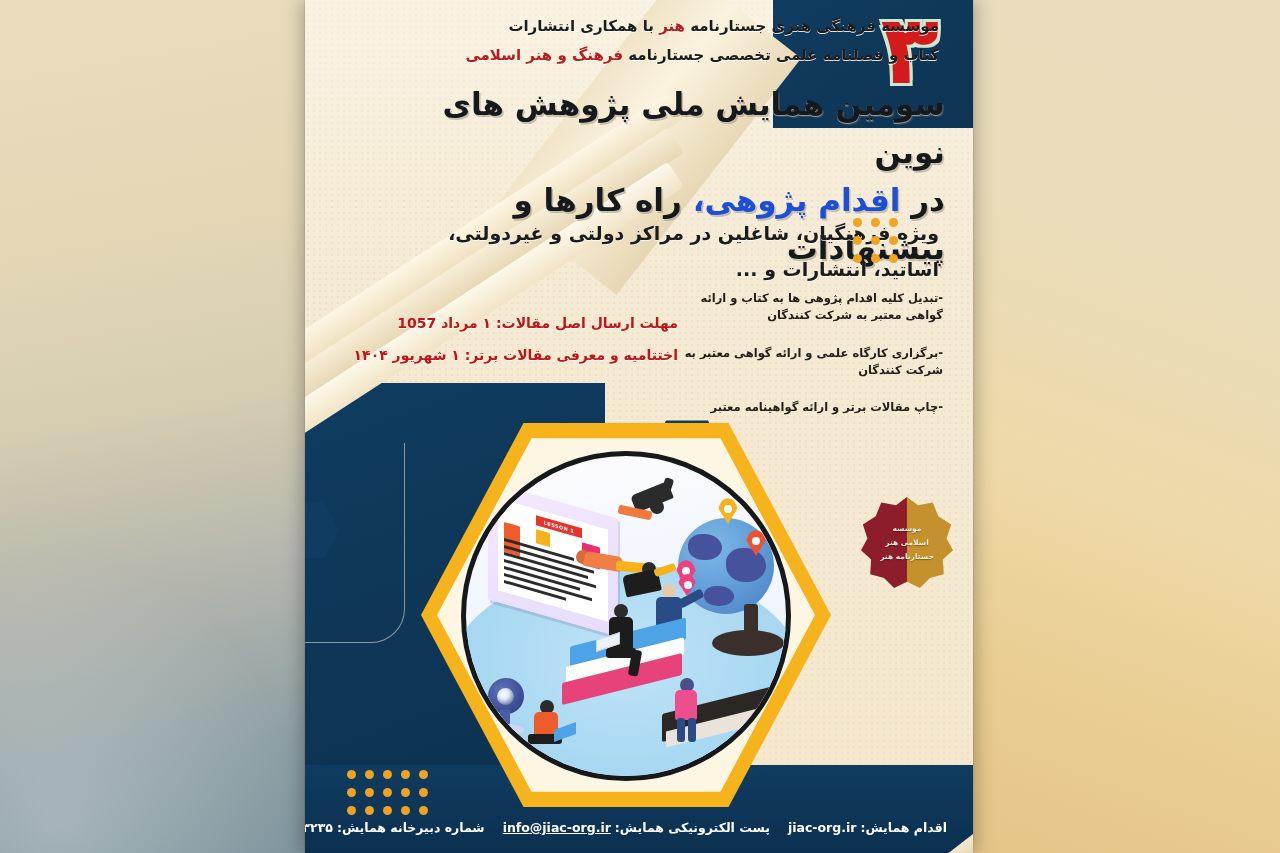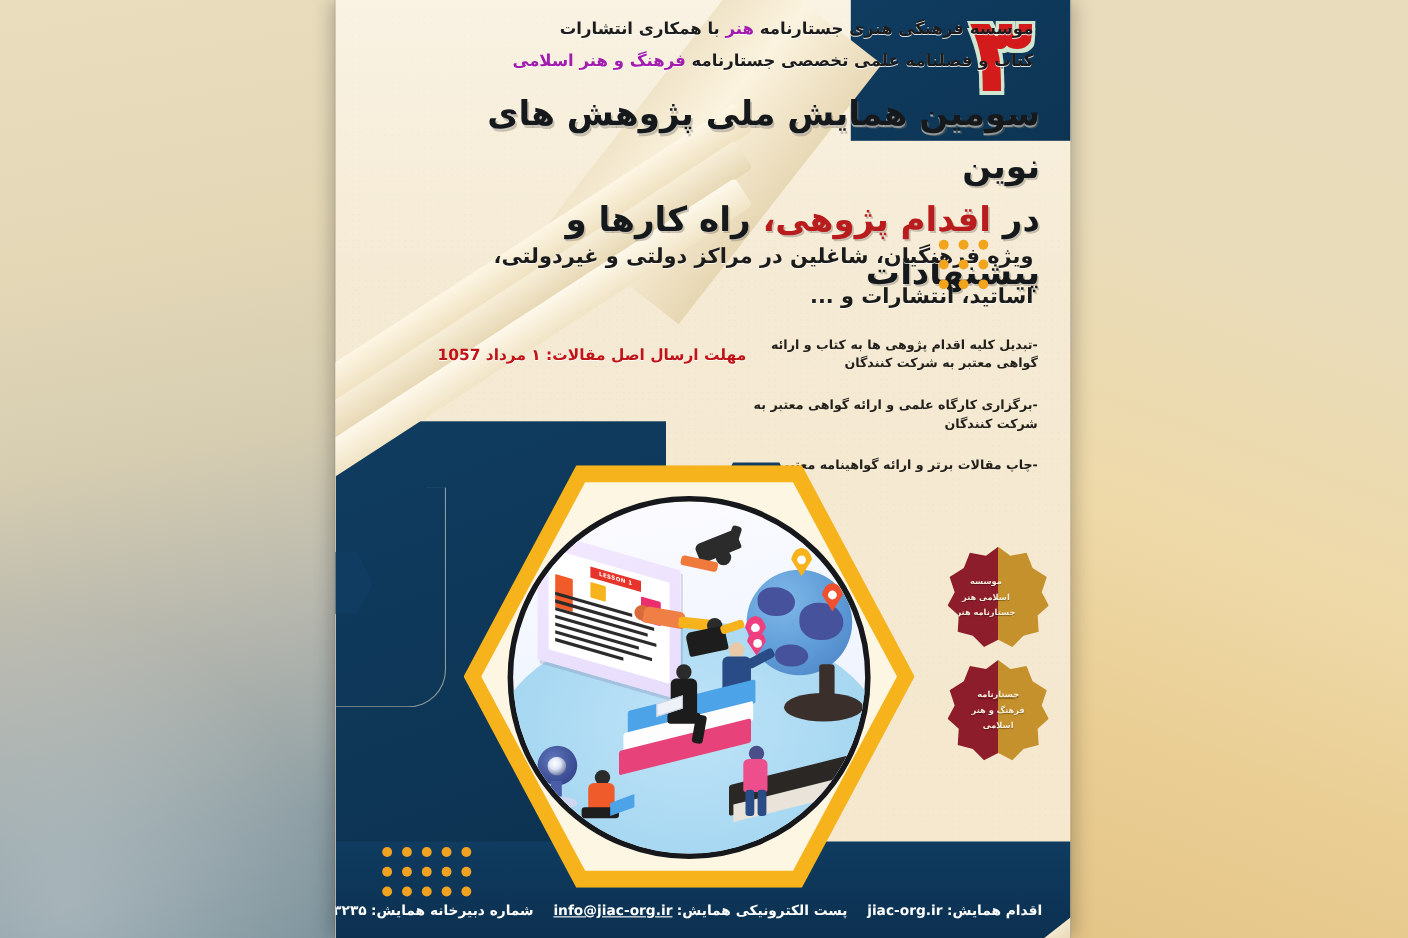--- a/index.html
+++ b/index.html
@@ -105,33 +105,33 @@
   
   .hdr{
     position:absolute; right:34px; top:12px; width:520px;
     text-align:right; direction:rtl;
   }
   .hdr-line{
     font-size:15px; font-weight:bold; color:#1c1c1c; line-height:1.95;
     letter-spacing:.2px;
     text-shadow:0 1px 0 rgba(255,255,255,.85);
   }
-  .hdr-line .red{ color:#a21caf; }
+  .hdr-line .red{ color:#b91c1c; }
 
   
   .title{
     position:absolute; right:28px; top:80px; width:560px;
     direction:rtl; text-align:right;
   }
   .title-line{
     font-size:31px; font-weight:bold; color:#16191c; line-height:1.55;
     text-shadow:1.5px 2px 0 rgba(120,110,95,.38), 0 1px 0 rgba(255,255,255,.6);
     letter-spacing:0px;
   }
-  .title-line .red{ color:#b91c1c; }
+  .title-line .red{ color:#1d4ed8; }
 
   
   .subtitle{
     position:absolute; right:34px; top:215px; width:520px;
     direction:rtl; text-align:right;
   }
   .sub-line{
     font-size:19px; font-weight:bold; color:#1b1b1b; line-height:1.9;
     text-shadow:0 1px 0 rgba(255,255,255,.7);
   }
@@ -149,21 +149,21 @@
     direction:rtl; text-align:right;
   }
   .date-line{
     font-size:14px; font-weight:bold; color:#c01418; line-height:2.25;
     text-shadow:0 1px 0 rgba(255,255,255,.8);
     white-space:nowrap;
   }
 
   
   .benefits{
-    position:absolute; right:30px; top:305px; width:260px;
+    position:absolute; right:30px; top:290px; width:260px;
     direction:rtl; text-align:right;margin-left:12px;
   }
   .benefit-line{
     font-size:11.5px; font-weight:bold; color:#23201c; line-height:1.5;
     margin-bottom:20px; letter-spacing:.1px;
   }
 
   
   .hexframe{
     position:absolute; left:116px; top:415px; width:410px; height:400px;
@@ -276,21 +276,21 @@
     position:absolute; width:92px; height:92px;
     clip-path:polygon(50% 0%,62% 9%,78% 6%,84% 21%,98% 30%,93% 45%,100% 58%,89% 68%,90% 84%,75% 88%,64% 99%,50% 92%,36% 99%,25% 88%,10% 84%,11% 68%,0 58%,7% 45%,2% 30%,16% 21%,22% 6%,38% 9%);
     background:linear-gradient(90deg,#8e1d2c 0%,#8e1d2c 50%,#c4912c 50%,#c4912c 100%);
     display:flex; align-items:center; justify-content:center;
   }
   .seal-text{
     direction:rtl; text-align:center; color:#f6eedd;
     font-size:7.5px; font-weight:bold; line-height:1.85; padding:0 8px;
     text-shadow:0 1px 1px rgba(0,0,0,.35);
   }
-  .seal.s1{ left:556px; top:497px;justify-content:flex-end; }
+  .seal.s1{ left:556px; top:497px; }
   .seal.s2{ left:556px; top:600px; }
 
   
   .footer{
     position:absolute; right:26px; bottom:18px; left:26px;
     direction:rtl; text-align:right;
     display:flex; justify-content:flex-start; align-items:center; gap:18px;
     color:#ffffff; font-size:12.5px; font-weight:bold;
     white-space:nowrap;
   }
@@ -369,20 +369,21 @@
         <span></span>
       <span></span>
         <span></span>
         <span></span>
         <span></span>
         <span></span>
     </div>
 
     <div class="dates">
       <div class="date-line">مهلت ارسال اصل مقالات: ۱ مرداد 1057</div>
+      <div class="date-line">اختتامیه و معرفی مقالات برتر: ۱ شهریور ۱۴۰۴</div>
     </div>
 
     <div class="benefits">
       <div class="benefit-line">-تبدیل کلیه اقدام پژوهی ها به کتاب و ارائه گواهی معتبر به شرکت کنندگان</div>
       <div class="benefit-line">-برگزاری کارگاه علمی و ارائه گواهی معتبر به شرکت کنندگان</div>
       <div class="benefit-line">-چاپ مقالات برتر و ارائه گواهینامه معتبر</div>
     </div>
 
     <div class="deco-hex navy"></div>
     <div class="deco-hex navy2"></div>
@@ -482,27 +483,20 @@
 
     </div>
 
     <div class="seal s1">
       <div class="seal-text">
         <div>موسسه</div>
         <div>اسلامی هنر</div>
         <div>جستارنامه هنر</div>
       </div>
     </div>
-    <div class="seal s2">
-      <div class="seal-text">
-        <div>جستارنامه</div>
-        <div>فرهنگ و هنر</div>
-        <div>اسلامی</div>
-      </div>
-    </div>
 
     <div class="footer">
       <div class="footer-item">
         <span>اقدام همایش:</span>
         <span class="val">jiac-org.ir</span>
       </div>
       <div class="footer-item">
         <span>پست الکترونیکی همایش:</span>
         <span class="val link">info@jiac-org.ir</span>
       </div>

